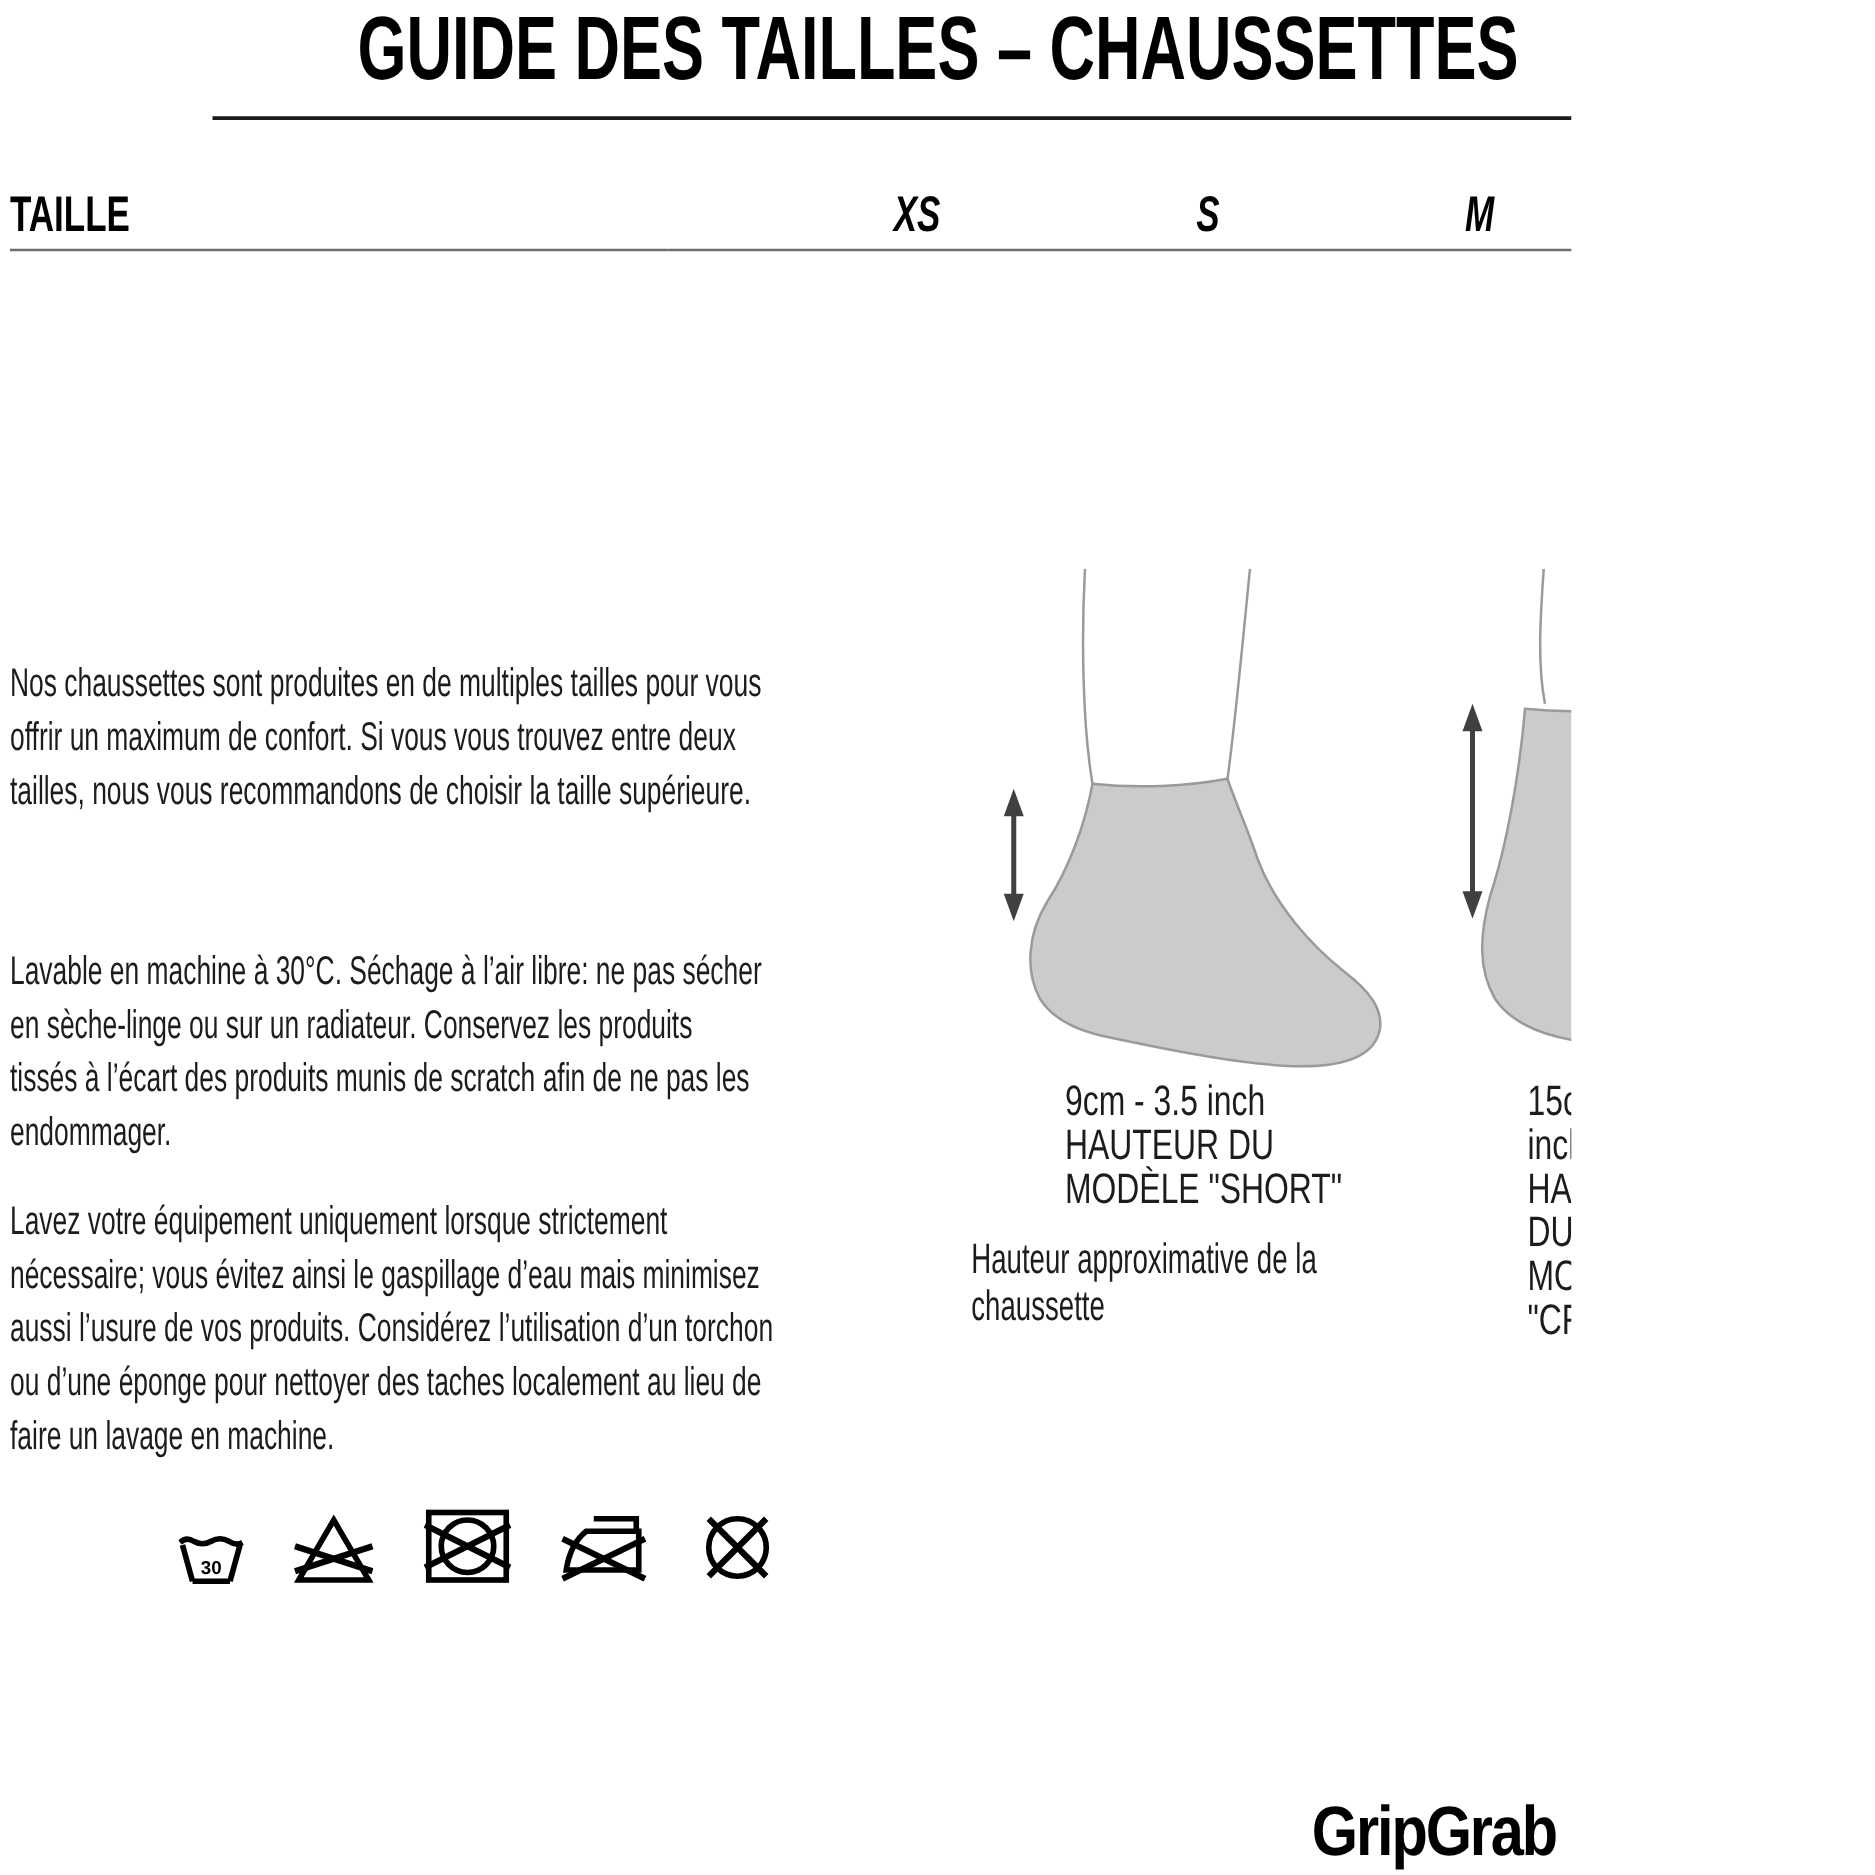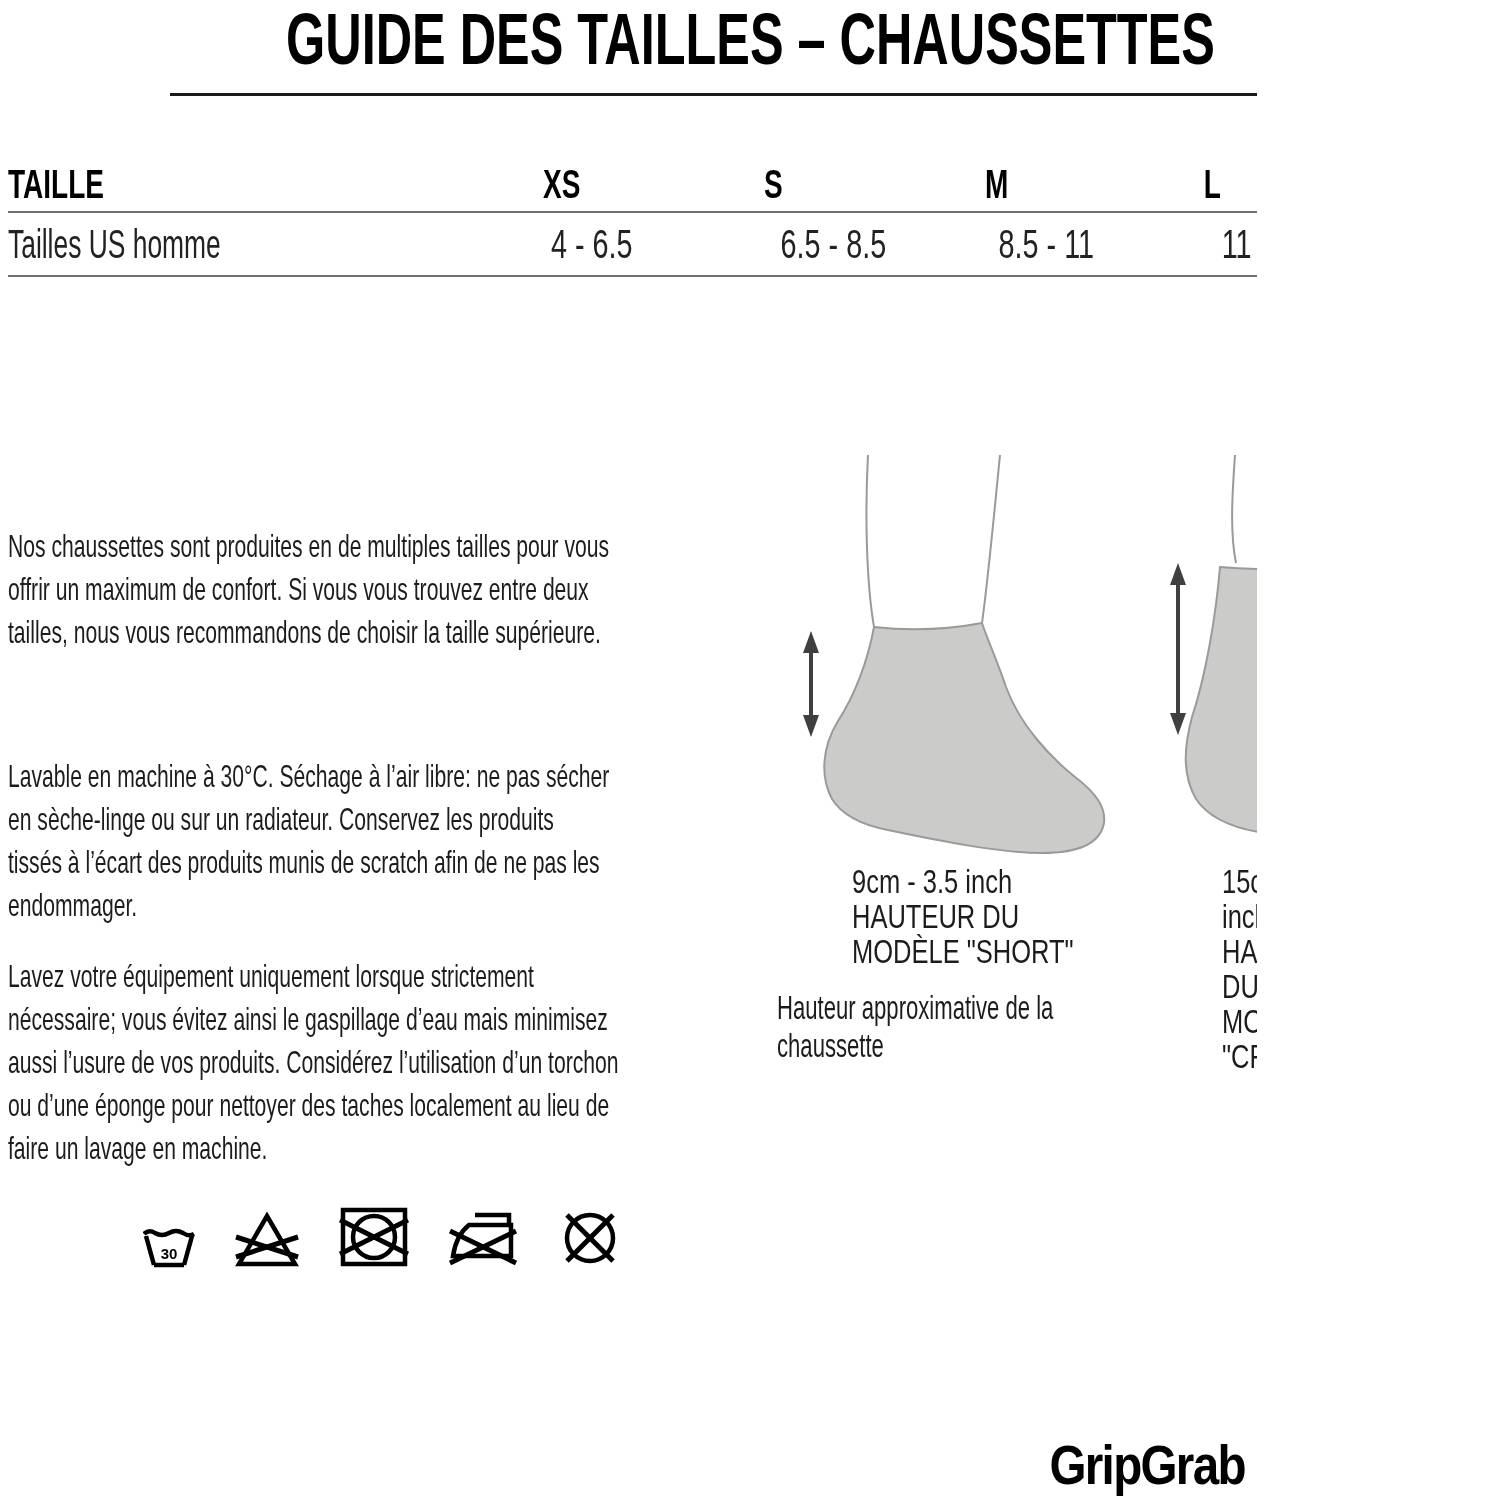--- a/index.html
+++ b/index.html
@@ -8,26 +8,26 @@
     font-family:"Liberation Sans",sans-serif;color:#111;overflow:hidden;
   }
   .cond{display:inline-block;transform-origin:left top;white-space:nowrap;}
   .pre{white-space:pre-line;}
   
   .title-wrap{position:absolute;top:0;left:0;width:1500px;text-align:center;}
   .title-wrap .cond{transform:scaleX(.70);transform-origin:center top;
     font-weight:bold;font-size:72px;line-height:78px;color:#000;letter-spacing:0px;}
   .title-rule{position:absolute;top:93px;left:170px;width:1180px;height:3px;background:#1a1a1a;}
   
-  table.size-table{position:absolute;top:158px;left:8px;width:1483px;border-collapse:collapse;}
+  table.size-table{position:absolute;top:146px;left:8px;width:1483px;border-collapse:collapse;}
   table.size-table th,table.size-table td{border-bottom:2px solid #6e6e6e;padding:0;vertical-align:middle;}
   table.size-table thead tr{height:54px;}
   table.size-table tbody tr{height:64px;}
   th.hleft{text-align:left;}
-  th.hcol,td.val{text-align:left;}
+  th.hcol,td.val{text-align:right;font-style:italic;}
   .th-txt{font-weight:bold;font-size:40px;color:#000;transform:scaleX(.70);}
   th.hcol .th-txt{transform-origin:center center;}
   th.hleft .th-txt{transform-origin:left center;}
   .lbl-txt{font-size:40px;color:#222;transform:scaleX(.66);transform-origin:left center;}
   .val-txt{font-size:40px;color:#222;transform:scaleX(.72);transform-origin:center center;}
   
   .sec-heading{position:absolute;left:8px;}
   .sec-heading .cond{font-weight:bold;font-size:46px;line-height:50px;color:#000;transform:scaleX(.70);}
   .body-txt{position:absolute;left:8px;width:1100px;font-size:32px;line-height:43px;color:#1c1c1c;
     transform:scaleX(.66);transform-origin:left top;}
@@ -74,28 +74,20 @@
       <tr>
         <th class="hleft"><span class="cond th-txt">TAILLE</span></th>
         <th class="hcol"><span class="cond th-txt">XS</span></th>
         <th class="hcol"><span class="cond th-txt">S</span></th>
         <th class="hcol"><span class="cond th-txt">M</span></th>
         <th class="hcol"><span class="cond th-txt">L</span></th>
         <th></th>
       </tr>
     </thead>
     <tbody>
-      <tr>
-        <td><span class="cond lbl-txt">Tailles US homme</span></td>
-        <td class="val"><span class="cond val-txt">4 - 6.5</span></td>
-        <td class="val"><span class="cond val-txt">6.5 - 8.5</span></td>
-        <td class="val"><span class="cond val-txt">8.5 - 11</span></td>
-        <td class="val"><span class="cond val-txt">11 - 13.5</span></td>
-        <td></td>
-      </tr>
     </tbody>
   </table>
 
   <div class="body-txt pre" style="top:525px;">Nos chaussettes sont produites en de multiples tailles pour vous
 offrir un maximum de confort. Si vous vous trouvez entre deux
 tailles, nous vous recommandons de choisir la taille supérieure.</div>
 
   <div class="body-txt pre" style="top:755px;">Lavable en machine à 30°C. Séchage à l’air libre: ne pas sécher
 en sèche-linge ou sur un radiateur. Conservez les produits
 tissés à l’écart des produits munis de scratch afin de ne pas les

